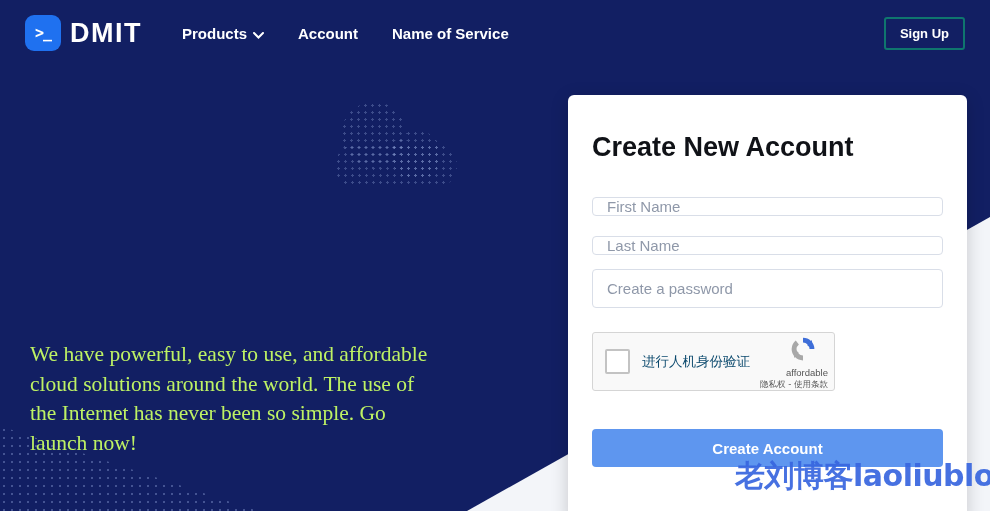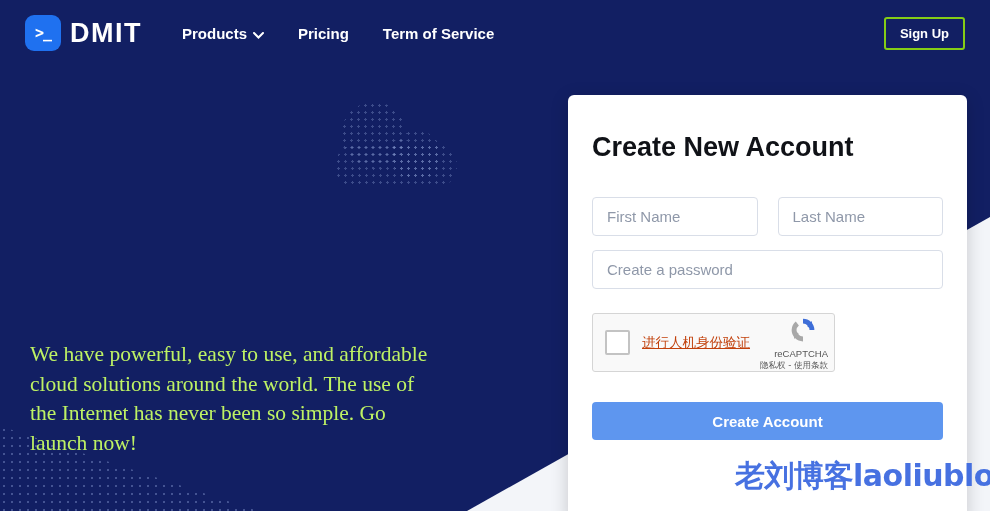--- a/index.html
+++ b/index.html
@@ -24,54 +24,54 @@
   
   .navbar { position:absolute; left:0; top:0; width:990px; height:66px;
     display:flex; align-items:center; padding:0 25px; }
   .logo-box { width:36px; height:36px; border-radius:9px; background:#1F71F0; color:#fff;
     display:flex; align-items:center; justify-content:center;
     font-family:"DejaVu Sans Mono",monospace; font-weight:bold; font-size:15px; letter-spacing:-1px; }
   .brand { color:#fff; font-size:27px; font-weight:bold; letter-spacing:1.5px; margin-left:9px; }
   .nav-links { display:flex; align-items:flex-end; gap:34px; margin-left:40px; }
   .nav-link { color:#fff; font-size:15px; font-weight:bold; cursor:pointer;
     display:flex; align-items:center; gap:6px; }
-  .signup-btn { margin-left:auto; color:#fff; background:transparent; border:2px solid #84cc16;
+  .signup-btn { margin-left:auto; color:#fff; background:transparent; border:2px solid #0f766e;
     border-radius:3px; font-size:13px; font-weight:bold; padding:7px 14px; cursor:pointer;
     font-family:inherit; }
 
   
   .hero-title { position:absolute; left:30px; top:212px; width:430px; color:#fff;
     font-size:45px; font-weight:bold; line-height:1.23; }
   .hero-desc { position:absolute; left:30px; top:340px; width:404px; color:#bef264;
     font-size:21.5px; line-height:1.375;font-family:Liberation Serif, serif; }
 
   
   .card { position:absolute; left:568px; top:95px; width:399px; height:430px;
     background:#fff; border-radius:6px; box-shadow:0 4px 18px rgba(0,0,0,0.18); padding:0 24px; }
   .card-title { margin-top:37px; text-align:left; color:#101217; font-size:27px; font-weight:bold; }
-  .name-row { display:flex; gap:20px; margin-top:34px; }
+  .name-row { display:flex; gap:20px; margin-top:34px;flex-direction:column; }
   .field { width:100%; height:39px; border:1px solid #D9DEE8; border-radius:4px;
     padding:0 14px; font-size:15px; color:#3A4254; outline:none; background:#fff;
     font-family:inherit; }
   .field::placeholder { color:#8F98A9; opacity:1; }
   .half { flex:1; min-width:0; }
   .mt14 { margin-top:14px; display:block; }
   .recaptcha { margin-top:24px; position:relative; width:243px; height:59px; background:#F9F9F9;
     border:1px solid #D5D5D5; border-radius:3px; display:flex; align-items:center; }
   .rc-checkbox { width:25px; height:25px; background:#fff; border:2px solid #C3C3C3;
     border-radius:2px; margin-left:12px; cursor:pointer; }
-  .rc-label { margin-left:12px; font-size:13.5px; color:#c2410c;
-    font-family:"DejaVu Sans",sans-serif;text-decoration:underline; }
+  .rc-label { margin-left:12px; font-size:13.5px; color:#0c4a6e;
+    font-family:"DejaVu Sans",sans-serif; }
   .rc-right { position:absolute; right:6px; top:3px; display:flex; flex-direction:column;
     align-items:flex-end; text-align:right; }
   .rc-right svg { margin-right:12px; }
   .rc-brand { font-size:9.5px; color:#555; margin-top:1px; }
   .rc-terms { font-size:8.5px; color:#555; white-space:nowrap; margin-top:1px;
     font-family:"DejaVu Sans",sans-serif; }
-  .submit-btn { margin-top:30px; width:100%; height:38px; background:#5E96EF; border:none;
+  .submit-btn { margin-top:38px; width:100%; height:38px; background:#5E96EF; border:none;
     border-radius:4px; color:#fff; font-size:15px; font-weight:bold; cursor:pointer;
     font-family:inherit; }
 
   
   .watermark { position:absolute; left:735px; top:456px; font-size:30px; font-weight:bold;
     color:#3866DF; opacity:0.92; white-space:nowrap; z-index:20; letter-spacing:-0.5px;
     font-family:"DejaVu Sans",sans-serif; }
 </style>
 </head>
 <body>
@@ -94,24 +94,24 @@
     <div class="nav-links">
       <div class="nav-link">
         <span>Products</span>
         <span>
           <svg width="11" height="7" viewBox="0 0 11 7">
               <path d="M1 1 L5.5 5.5 L10 1" stroke="#fff" stroke-width="2" fill="none" stroke-linecap="round"></path>
             </svg>
         </span>
       </div>
       <div class="nav-link">
-        <span>Pricing</span>
+        <span>Account</span>
       </div>
       <div class="nav-link">
-        <span>Term of Service</span>
+        <span>Name of Service</span>
       </div>
     </div>
     <button class="signup-btn">Sign Up</button>
   </div>
 
   <div class="hero-desc">We have powerful, easy to use, and affordable cloud solutions around the world. The use of the Internet has never been so simple. Go launch now!</div>
 
   <div class="card">
     <div class="card-title">Create New Account</div>
 
@@ -127,21 +127,21 @@
       <div class="rc-right">
         <span>
           <svg width="26" height="26" viewBox="0 0 32 32">
             <path d="M16 5 A11 11 0 0 1 27 16" stroke="#3E6ED8" stroke-width="6" fill="none"></path>
             <path d="M27 16 L27 5 L21 11 Z" fill="#3E6ED8"></path>
             <path d="M16 27 A11 11 0 0 1 5 16" stroke="#A8A8A8" stroke-width="6" fill="none"></path>
             <path d="M5 16 L5 27 L11 21 Z" fill="#A8A8A8"></path>
             <path d="M5 16 A11 11 0 0 1 9 8" stroke="#A8A8A8" stroke-width="6" fill="none"></path>
           </svg>
         </span>
-        <span class="rc-brand">reCAPTCHA</span>
+        <span class="rc-brand">affordable</span>
         <span class="rc-terms">隐私权 - 使用条款</span>
       </div>
     </div>
 
     <button class="submit-btn">Create Account</button>
   </div>
 
   <div class="watermark">老刘博客laoliublog.cn</div>
 
 </div>

